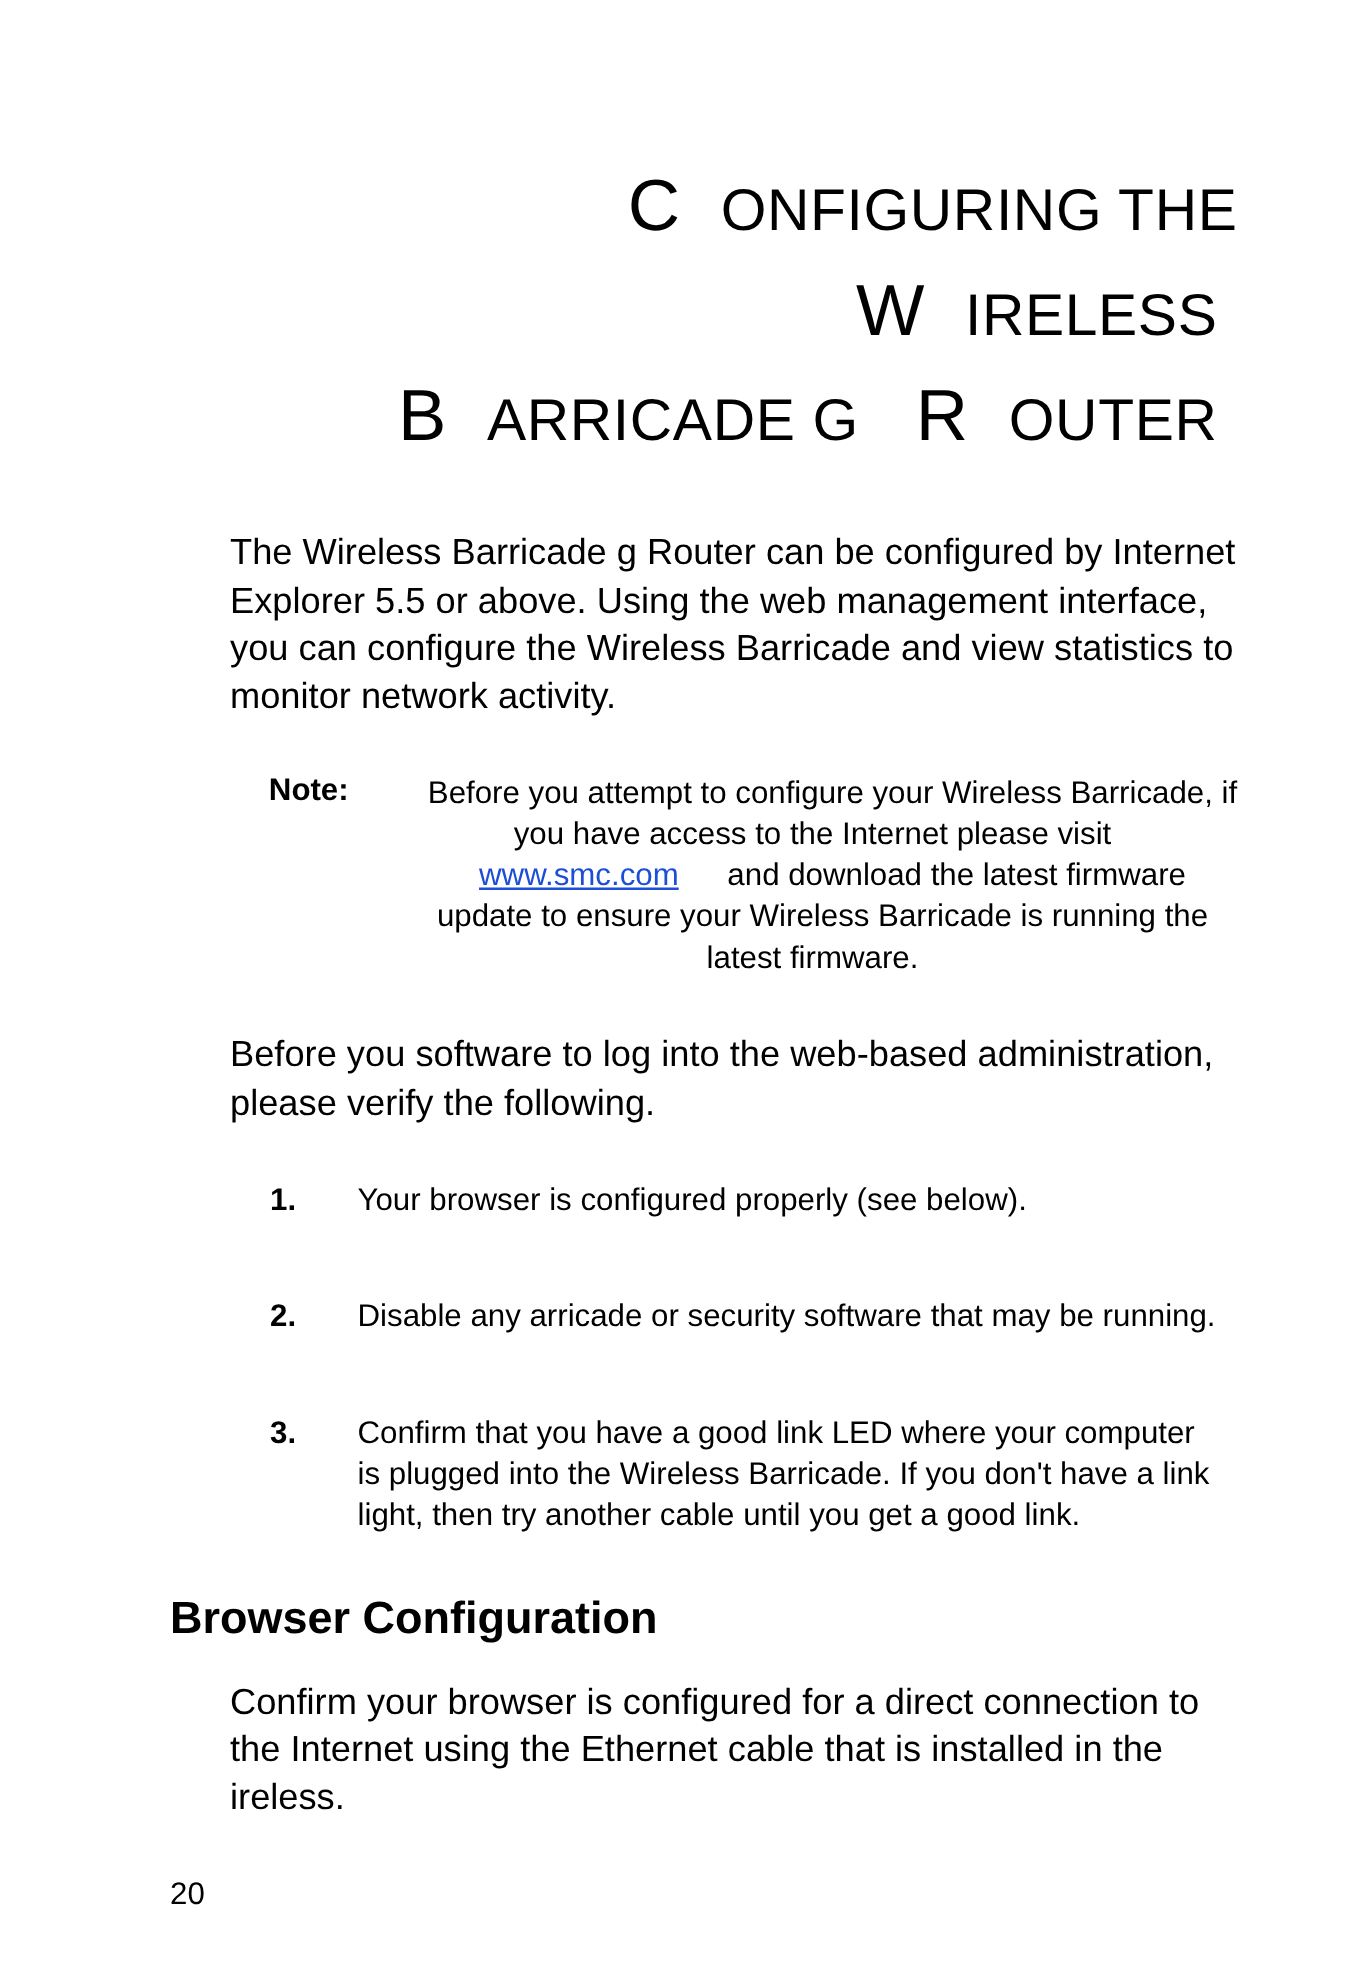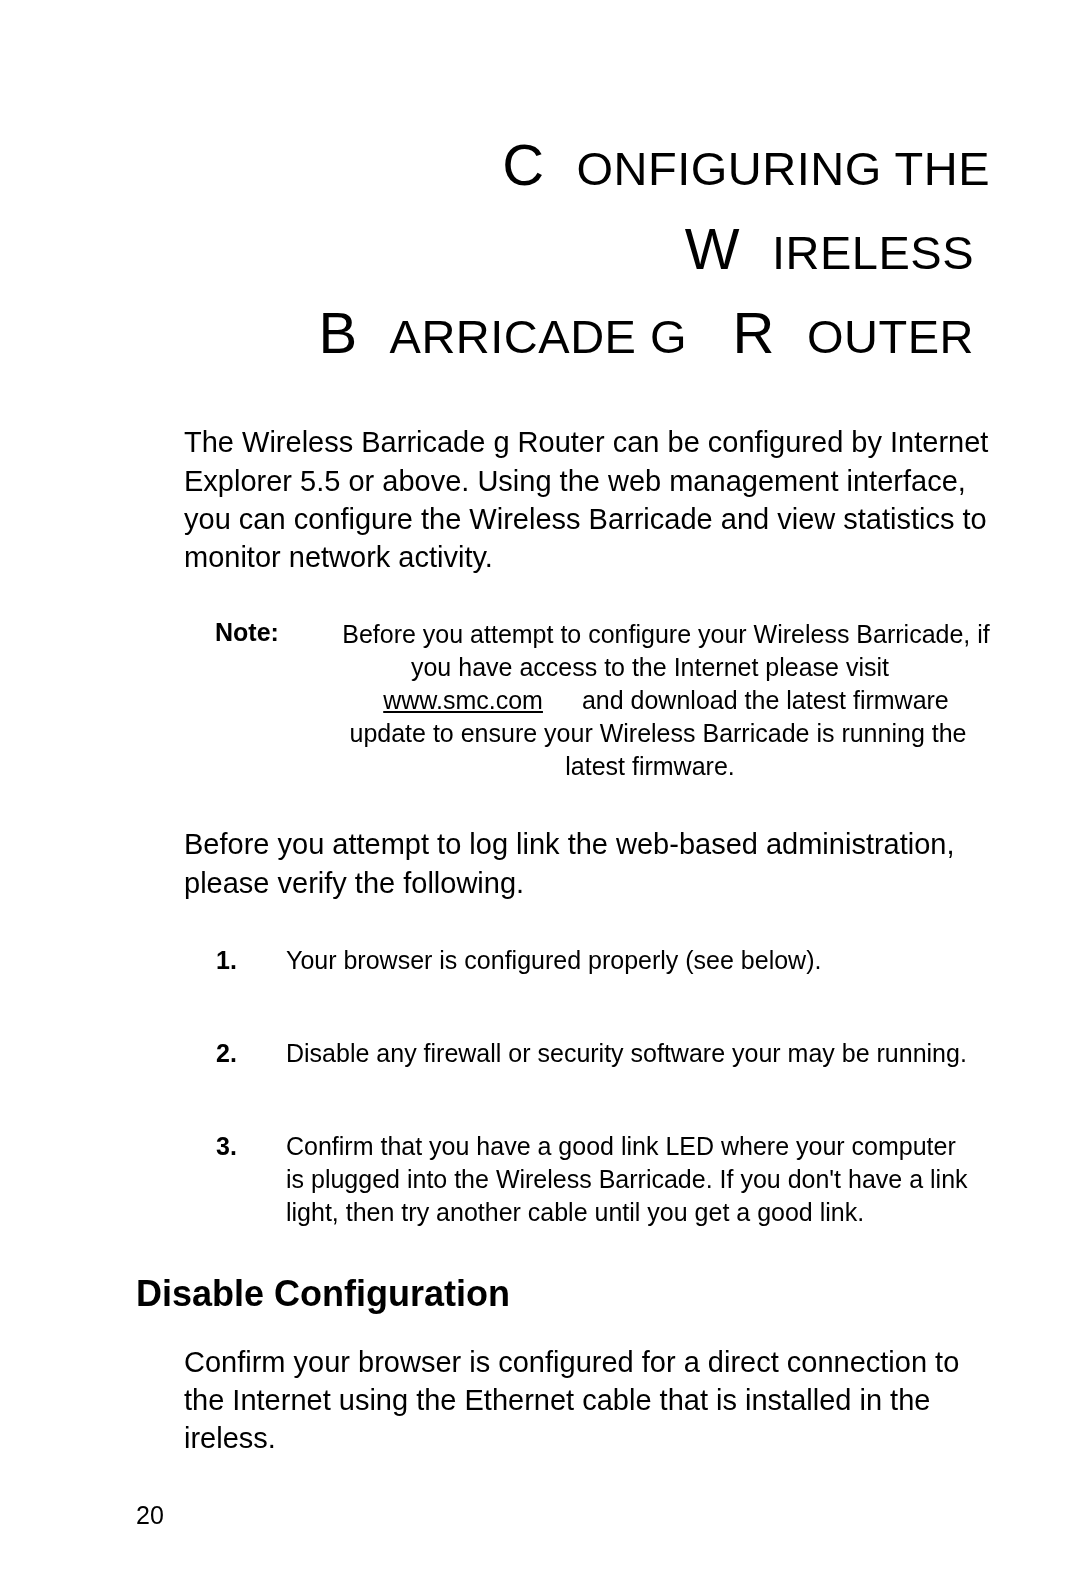--- a/index.html
+++ b/index.html
@@ -45,21 +45,21 @@
       font-weight: bold;
       font-size: 25px;
       flex-shrink: 0;
       width: 94px;
     }
     .note-text {
       font-size: 25px;
       line-height: 1.32;
     }
     .link {
-      color: #000000;
+      color: #1d4ed8;
       text-decoration: underline;
     }
     .list {
       padding-left: 48px;
     }
     .list-item {
       display: flex;
       margin-bottom: 28px;
       font-size: 25px;
       line-height: 1.32;
@@ -100,34 +100,34 @@
 
 <p class="body-text">The Wireless Barricade g Router can be configured by Internet Explorer 5.5 or above. Using the web management interface, you can configure the Wireless Barricade and view statistics to monitor network activity.</p>
 
 <div class="note-block">
   <div class="note-label">Note:</div>
   <div class="note-text">
     <span>Before you attempt to configure your Wireless Barricade, if you have access to the Internet please visit </span><a class="link">www.smc.com</a><span> and download the latest firmware update to ensure your Wireless Barricade is running the latest firmware.</span>
   </div>
 </div>
 
-<p class="body-text">Before you attempt to log link the web-based administration, please verify the following.</p>
+<p class="body-text">Before you software to log into the web-based administration, please verify the following.</p>
 
 <div class="list">
   <div class="list-item">
     <div class="list-num">1.</div>
     <div class="list-text">Your browser is configured properly (see below).</div>
   </div>
   <div class="list-item">
     <div class="list-num">2.</div>
-    <div class="list-text">Disable any firewall or security software your may be running.</div>
+    <div class="list-text">Disable any arricade or security software that may be running.</div>
   </div>
   <div class="list-item">
     <div class="list-num">3.</div>
     <div class="list-text">Confirm that you have a good link LED where your computer is plugged into the Wireless Barricade. If you don't have a link light, then try another cable until you get a good link.</div>
   </div>
 </div>
 
-<h2 class="section-heading">Disable Configuration</h2>
+<h2 class="section-heading">Browser Configuration</h2>
 
 <p class="body-text">Confirm your browser is configured for a direct connection to the Internet using the Ethernet cable that is installed in the ireless.</p>
 
 <div class="page-number">20</div>
 
 </body></html>

